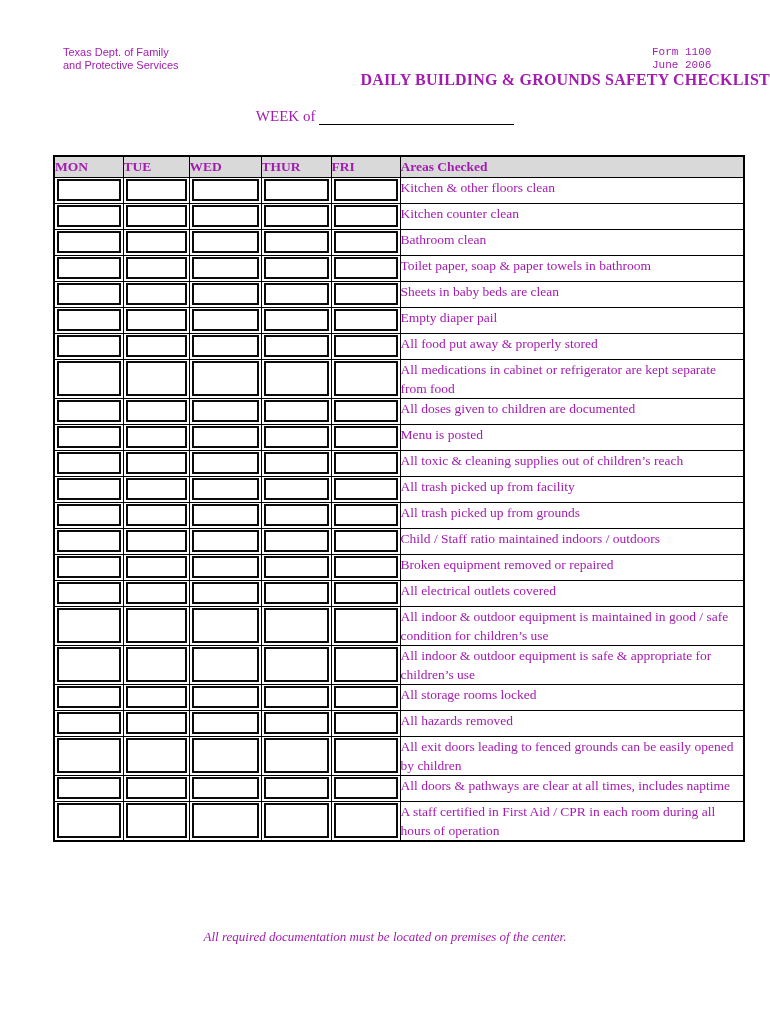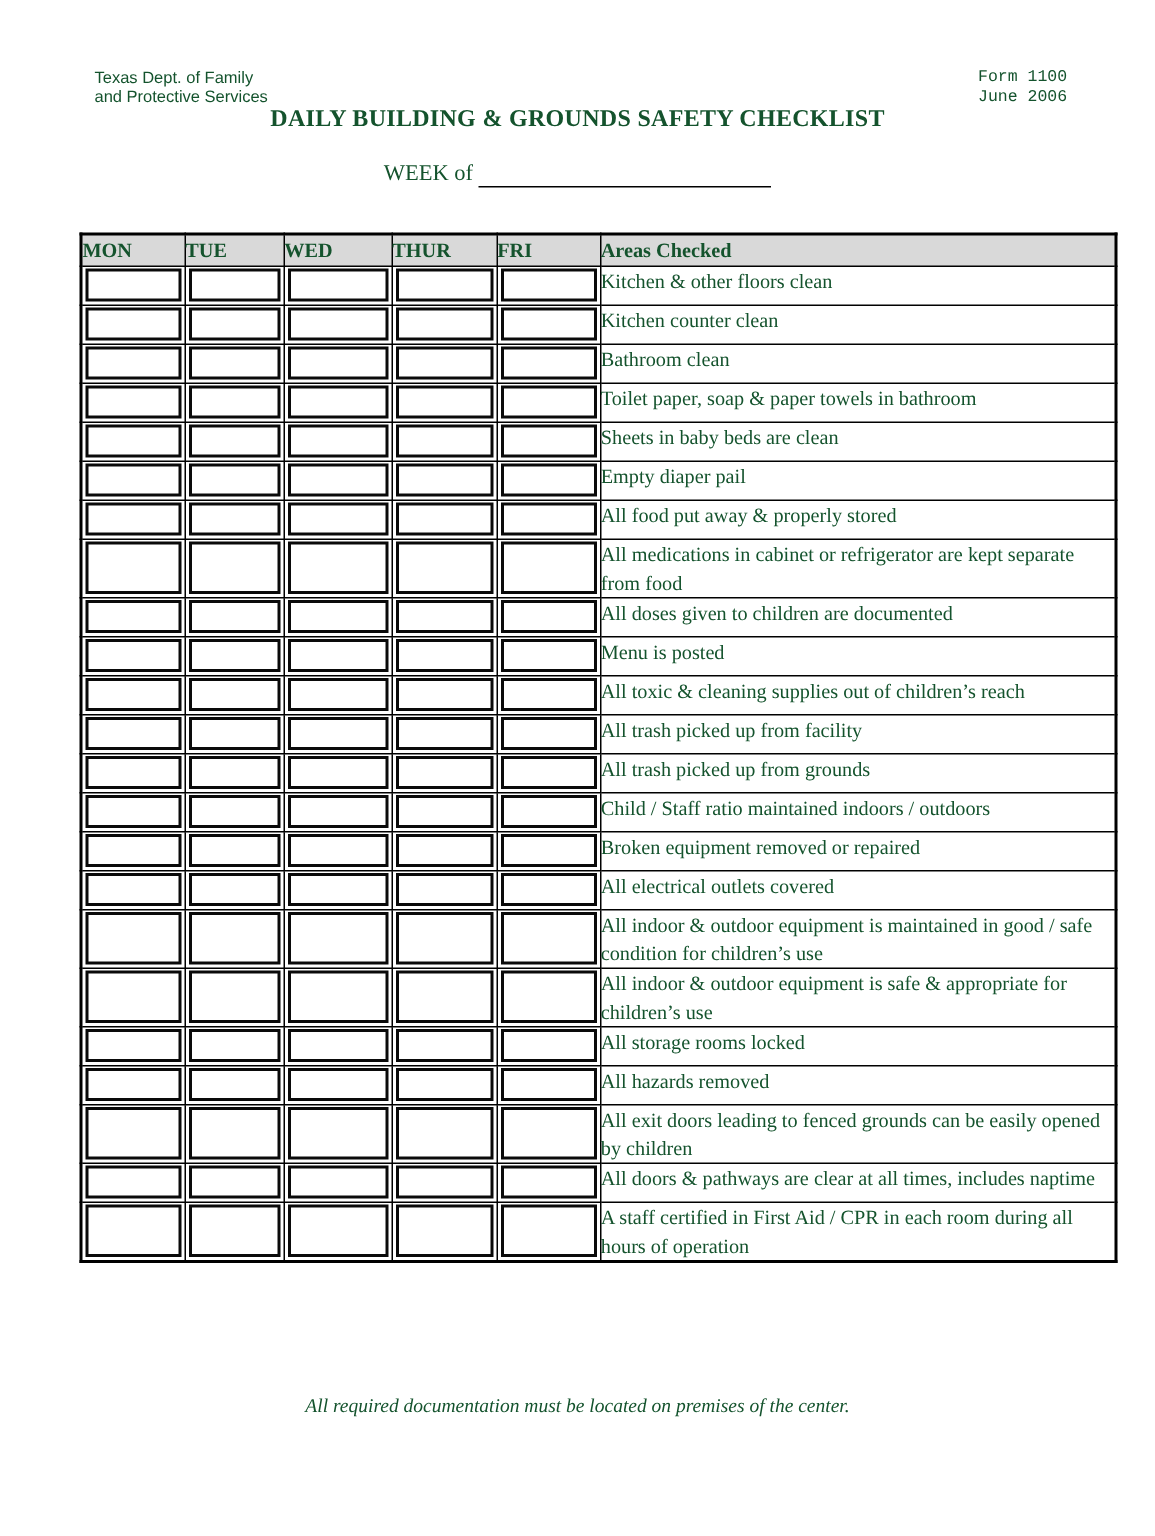--- a/index.html
+++ b/index.html
@@ -2,41 +2,41 @@
 <html><head>
 <meta charset="utf-8">
 <style>
   html, body { margin: 0; padding: 0; background: #ffffff; }
   .page {
     position: relative;
     width: 770px;
     height: 1024px;
     background: #ffffff;
     font-family: "Liberation Serif", serif;
-    color: #14532d;
+    color: #a21caf;
     overflow: hidden;
   }
   
   .agency {
     position: absolute;
     left: 63px; top: 46px;
     font-family: "Liberation Sans", sans-serif;
     font-size: 11px; line-height: 13px;
     white-space: pre-line;
   }
   .form-id {
     position: absolute;
     left: 652px; top: 46px;
     font-family: Liberation Mono, monospace;
     font-size: 11px; line-height: 13px;
   }
   .doc-title {
     position: absolute;
     left: 0; top: 71px; width: 100%;
-    text-align: center;
+    text-align: right;
     font-size: 16px; font-weight: bold;
     letter-spacing: 0.2px;
   }
   .week-line {
     position: absolute;
     left: 0; top: 108px; width: 100%;
     text-align: center;
     font-size: 15px;
   }
   .week-blank {

